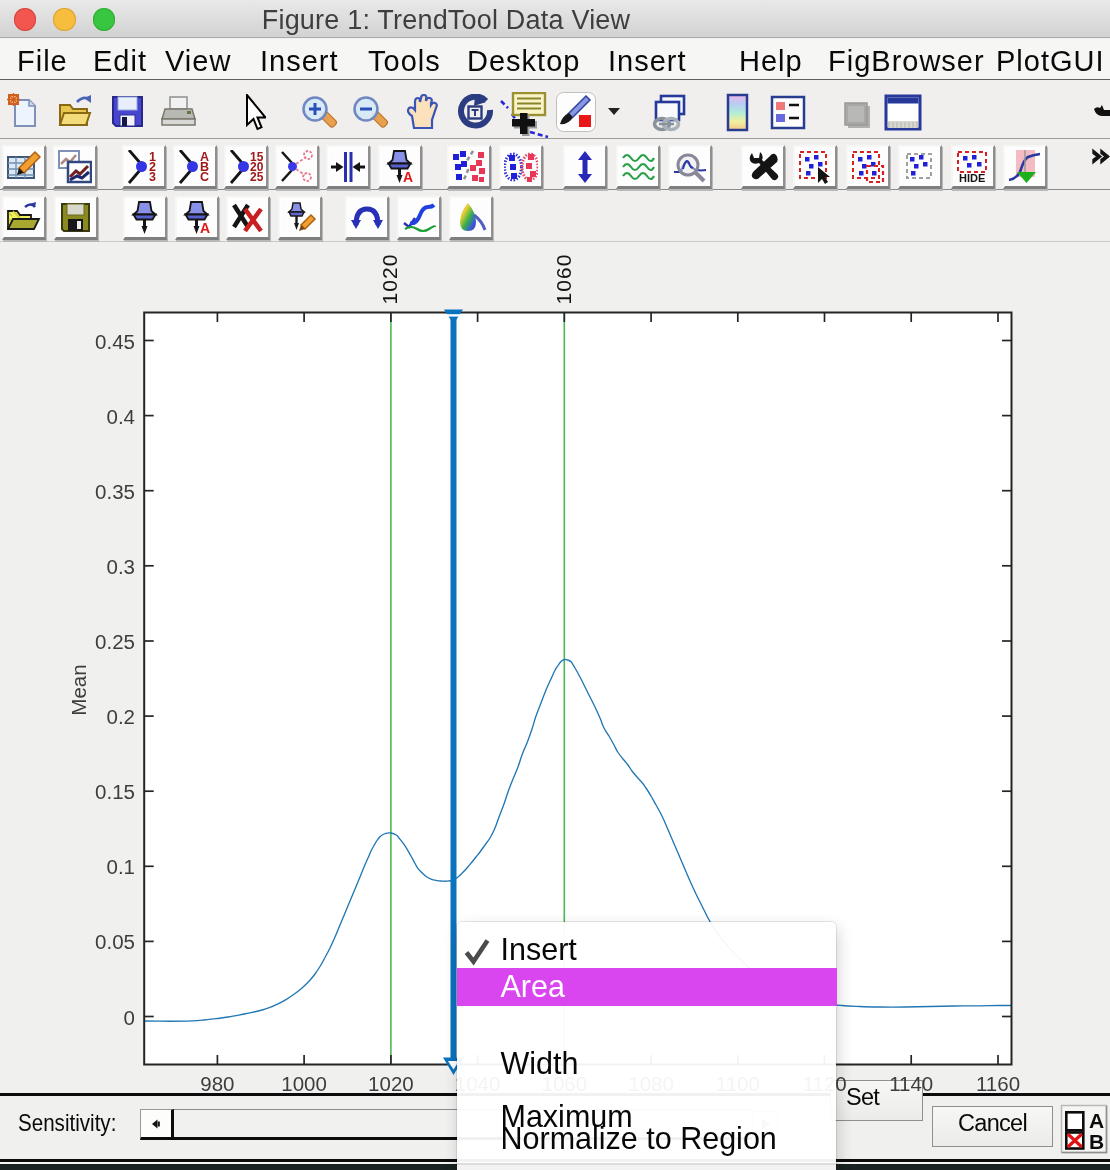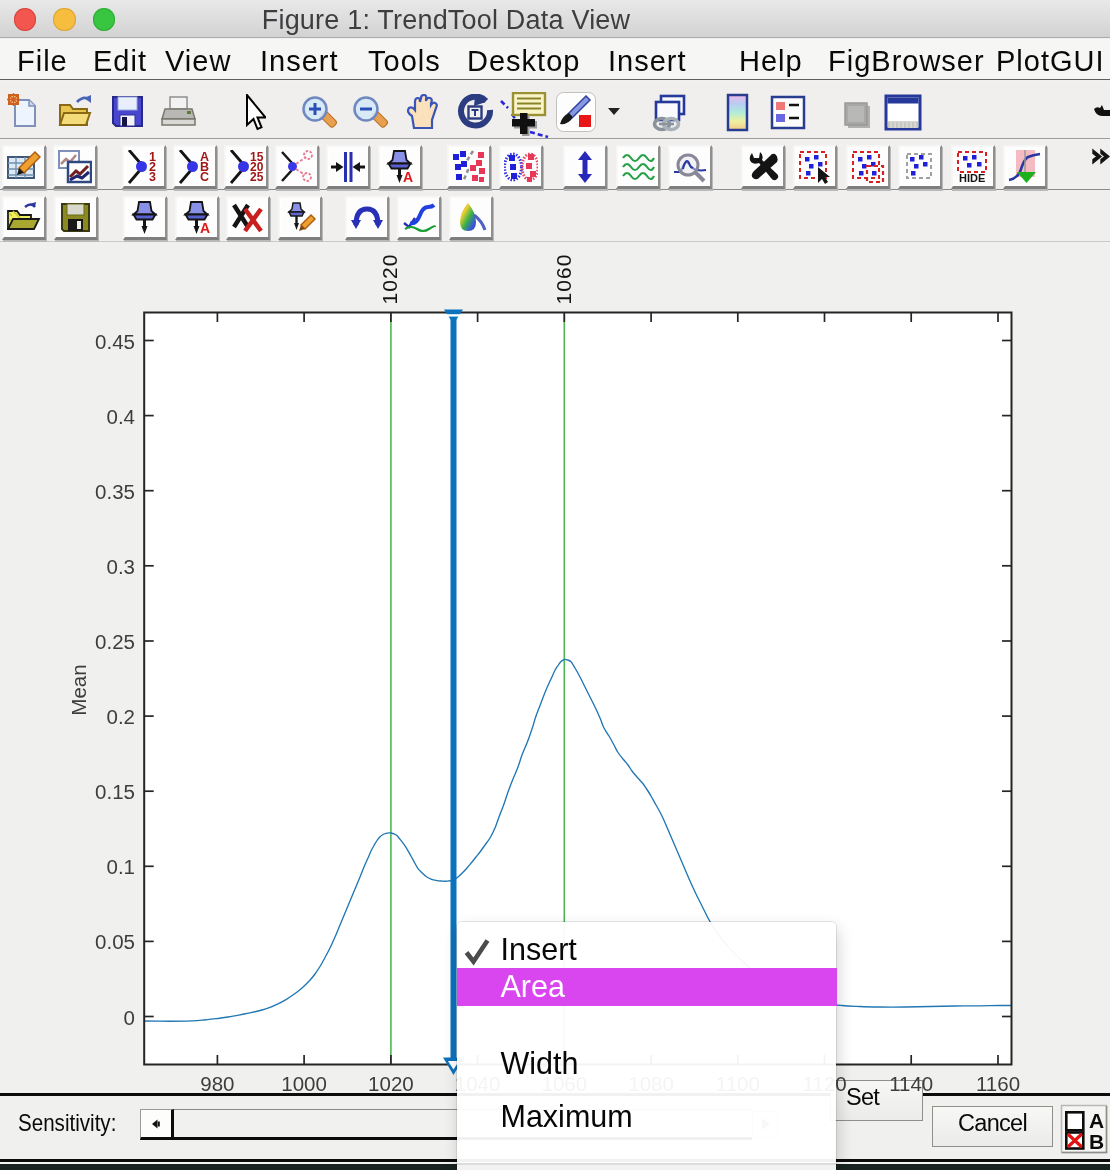--- a/index.html
+++ b/index.html
@@ -509,14 +509,17 @@
     </div>
   <div class="abs mrow" id="mhl">
       <span class="mtxt">Area</span>
     </div>
   <div class="abs mrow" style="top:124.1px;">
       <span class="mtxt">Width</span>
     </div>
   <div class="abs mrow" style="top:177px;">
       <span class="mtxt">Maximum</span>
     </div>
+  <div class="abs mrow" style="top:199.7px;">
+      <span class="mtxt">Normalize to Region</span>
+    </div>
   <div class="abs" style="left:0px;top:241.8px;width:379px;height:1.6px;background:#dcdcdc;"></div>
 </div>
 
 </body></html>

